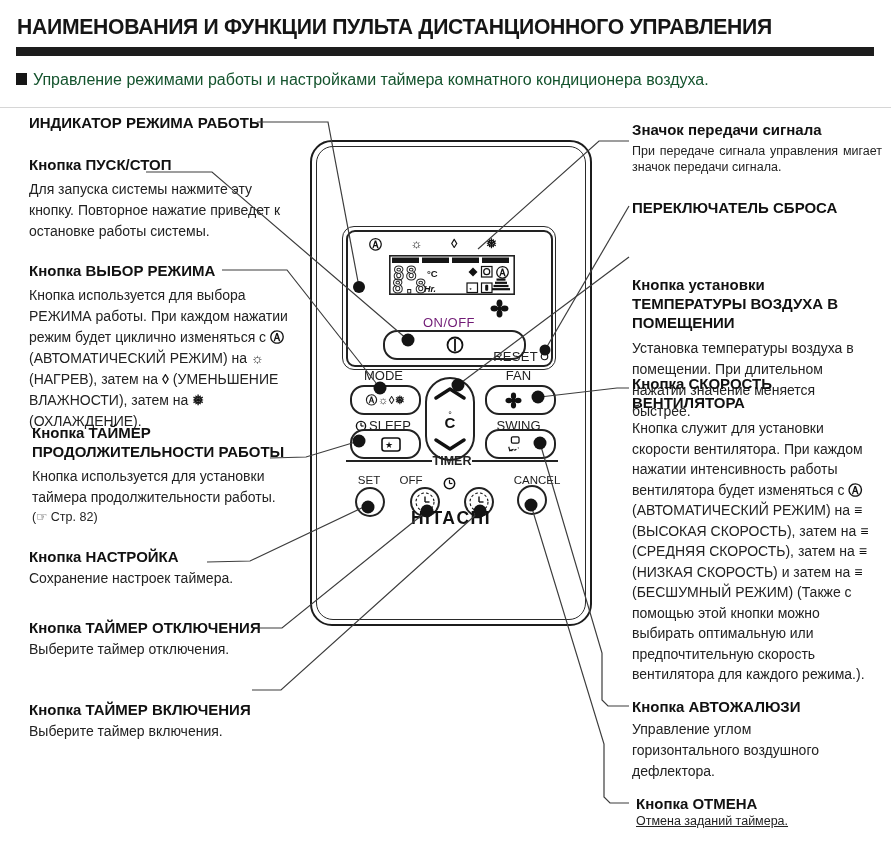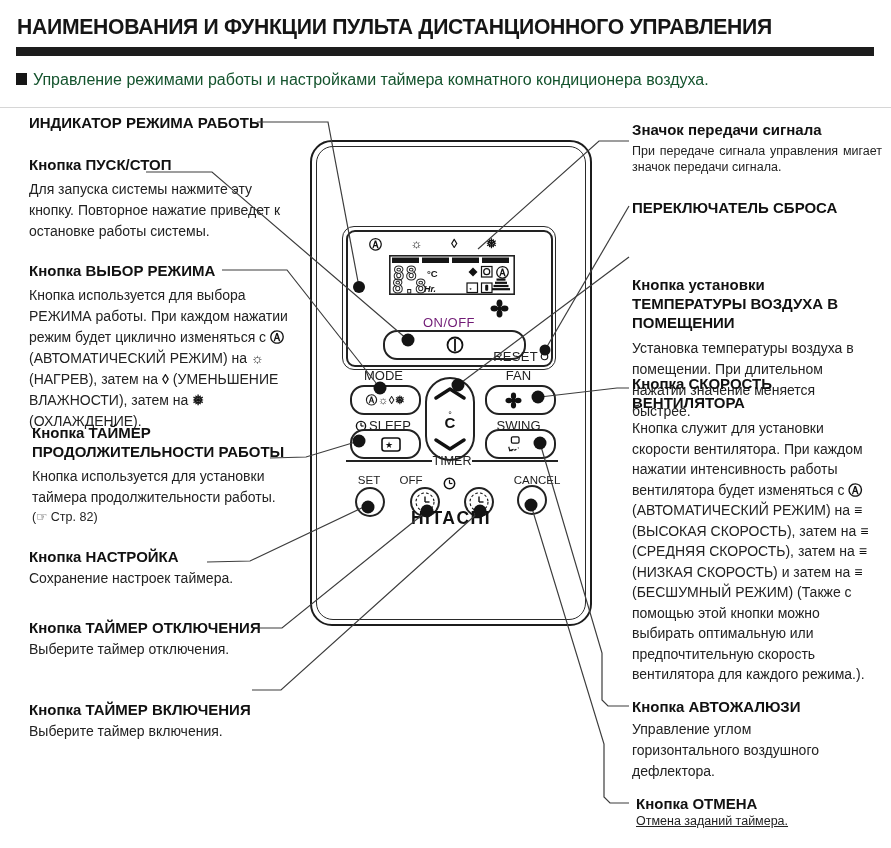--- a/index.html
+++ b/index.html
@@ -38,21 +38,21 @@
   #mode-label{left:38px;top:226px;width:67px;}
   #mode-btn{left:38px;top:243px;width:67px;height:26px;font-size:11.5px;font-weight:bold;letter-spacing:.5px;}
   #fan-label{left:173px;top:226px;width:67px;}
   #fan-btn{left:173px;top:243px;width:67px;height:26px;}
   #temp-btn{left:113px;top:235px;width:50px;height:84px;border:2px solid #222;border-radius:26px;background:#fff;
             display:flex;flex-direction:column;align-items:center;justify-content:space-between;padding:7px 0;box-sizing:border-box;}
   #sleep-label{left:36px;top:276px;width:70px;display:flex;align-items:center;justify-content:center;gap:2px;}
   #sleep-btn{left:38px;top:287px;width:67px;height:26px;}
   #swing-label{left:173px;top:276px;width:67px;}
   #swing-btn{left:173px;top:287px;width:67px;height:26px;}
-  #timer-divider{left:34px;right:32px;top:312px;display:flex;align-items:center;gap:1px;}
+  #timer-divider{left:34px;right:32px;top:312px;display:flex;align-items:center;gap:1px;font-weight:bold;}
   .tline{flex:1;height:2px;background:#222;}
   #timer-text{font-size:12.5px;color:#222;}
   #timer-clock{left:131px;top:335px;}
   .btn-label{top:332px;font-size:11.5px;color:#222;text-align:center;position:absolute;}
   .round-btn{position:absolute;width:30px;height:30px;border:2px solid #222;border-radius:50%;background:#fff;
              display:flex;align-items:center;justify-content:center;box-sizing:border-box;}
   #brand{left:0;right:0;top:366px;text-align:center;font-size:17.5px;font-weight:bold;letter-spacing:1.5px;color:#111;}
   .degc{text-align:center;line-height:7px;color:#111;}
   .degc .dg{font-size:9px;display:block;}
   .degc .cc{font-size:15px;font-weight:bold;display:block;}

